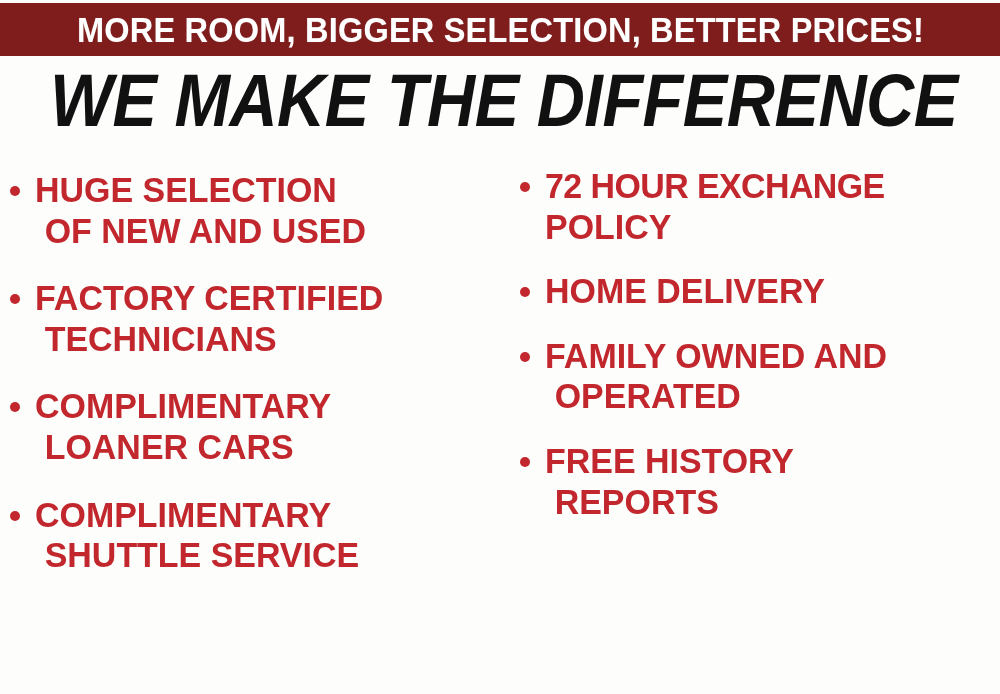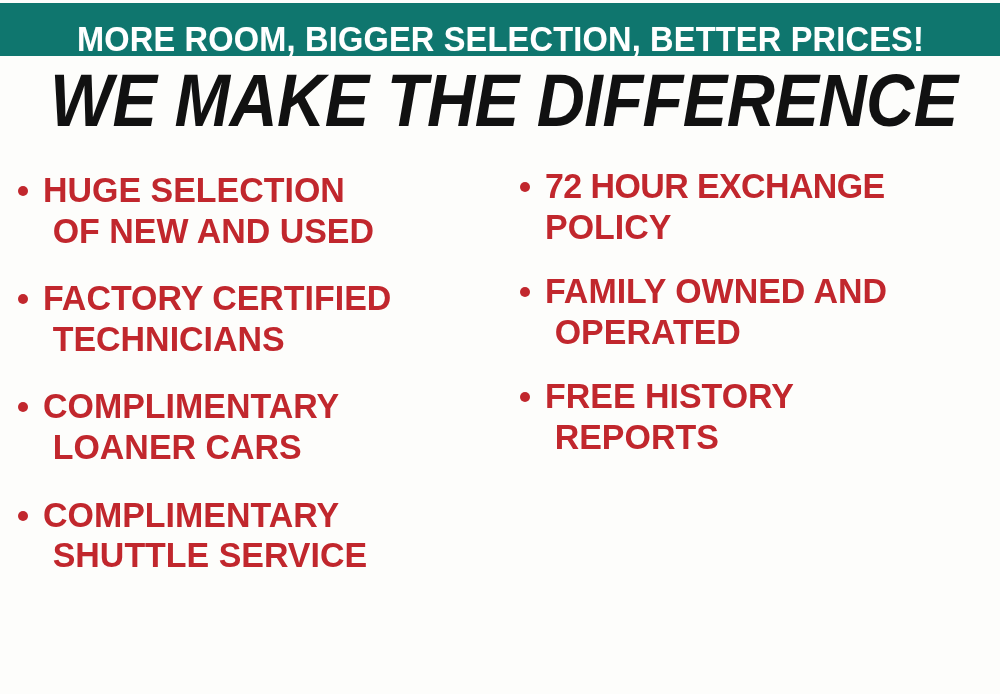--- a/index.html
+++ b/index.html
@@ -24,23 +24,23 @@
     overflow: hidden;
   }
 
   
   #headline-band {
     position: absolute;
     left: 0;
     top: 3px;
     width: 1000px;
     height: 53px;
-    background: #0f766e;
-    display: flex;
-    align-items: flex-end;
+    background: #7f1d1d;
+    display: flex;
+    align-items: center;
     justify-content: center;
   }
   #headline-band-text {
     color: #ffffff;
     font-size: 35px;
     font-weight: bold;
     letter-spacing: 0.2px;
     line-height: 1;
     white-space: nowrap;
     transform: scaleX(0.93);
@@ -77,21 +77,21 @@
     flex-direction: row;
     align-items: flex-start;
   }
   .column {
     display: flex;
     flex-direction: column;
     box-sizing: border-box;
   }
   #column-left {
     width: 500px;
-    padding-left: 18px;
+    padding-left: 10px;
     padding-top: 14px;
   }
   #column-right {
     width: 500px;
     padding-left: 20px;
     padding-top: 10px;
   }
 
   .bullet-item {
     display: flex;
@@ -186,20 +186,26 @@
     <div class="column" id="column-right">
 
       <div class="bullet-item">
         <span class="bullet-dot"></span>
         <span class="bullet-text">
           <span class="line tight">72 HOUR EXCHANGE</span>
           <span class="line">POLICY</span>
         </span>
       </div>
 
+      <div class="bullet-item">
+        <span class="bullet-dot"></span>
+        <span class="bullet-text">
+          <span class="line">HOME DELIVERY</span>
+        </span>
+      </div>
 
 
 
       <div class="bullet-item">
         <span class="bullet-dot"></span>
         <span class="bullet-text">
           <span class="line">FAMILY OWNED AND</span>
           <span class="line indent">OPERATED</span>
         </span>
       </div>

